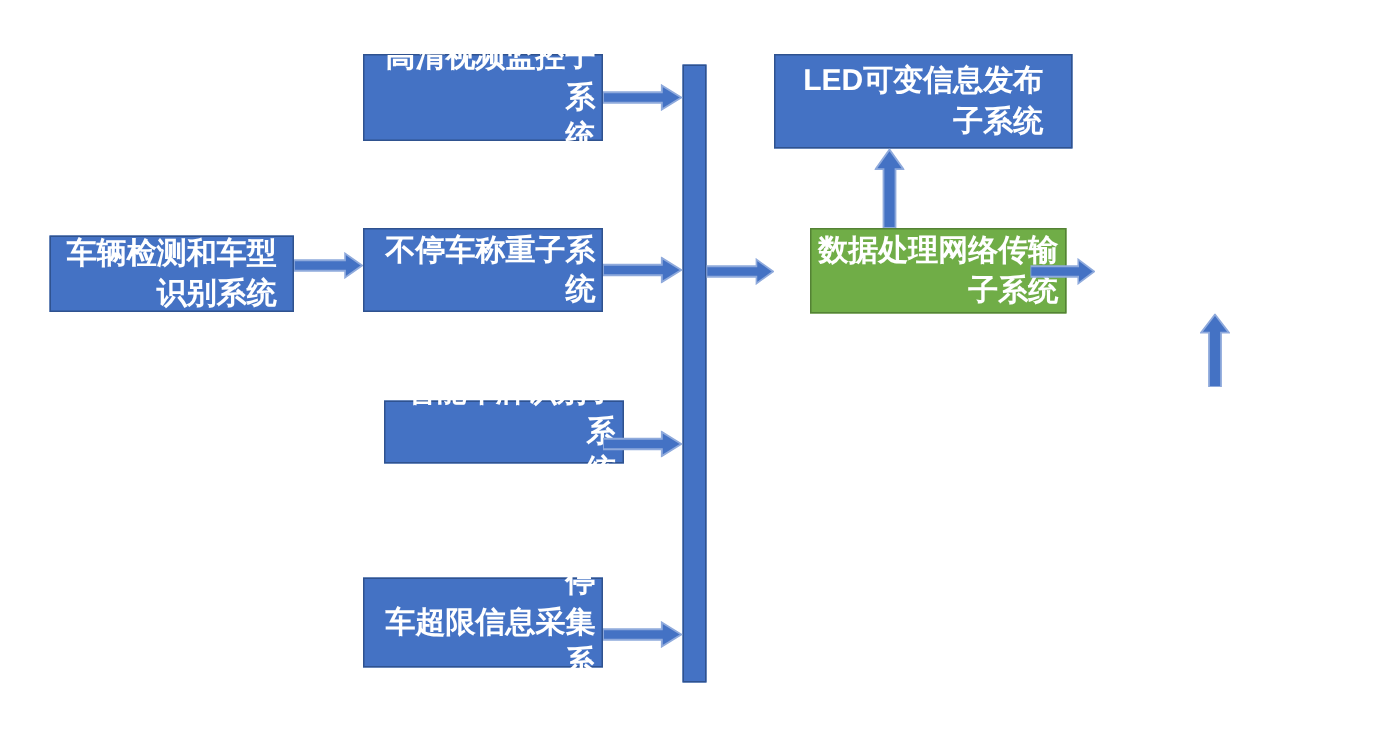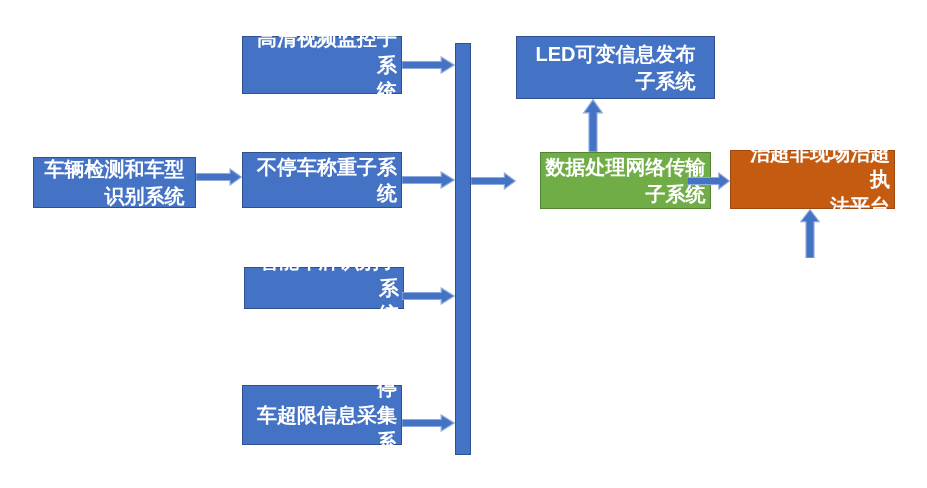--- a/index.html
+++ b/index.html
@@ -19,21 +19,21 @@
     position:absolute;left:455px;top:43px;width:16px;height:412px;box-sizing:border-box;
     background:var(--blue-fill,#4472C4);border:1.5px solid var(--blue-border,#2F528F);
   }
   .arrow{position:absolute;display:block;}
   .arrow polygon{fill:var(--arrow-fill,#4472C4);stroke:var(--arrow-stroke,#8FAADC);stroke-width:1.2;}
 
   
   #n-vehicle {left:33px; top:157px;width:163px;height:51px;}
   #n-hdvideo {left:242px;top:36px; width:160px;height:58px;}
   #n-weigh   {left:242px;top:152px;width:160px;height:56px;}
-  #n-plate   {left:244px;top:267px;width:160px;height:42px;}
+  #n-plate   {left:256px;top:267px;width:160px;height:42px;}
   #n-front   {left:242px;top:385px;width:160px;height:60px;}
   #n-led     {left:516px;top:36px; width:199px;height:63px;}
   #n-data    {left:516px;top:152px;width:171px;height:57px;}
   #n-platform{left:730px;top:150px;width:165px;height:59px;}
   #n-backend {left:730px;top:258px;width:165px;height:58px;}
 
   
   #a-veh-weigh {left:196px;top:168px;width:46px;height:18px;}
   #a-hd-bar    {left:402px;top:56px; width:53px;height:18px;}
   #a-weigh-bar {left:402px;top:171px;width:53px;height:18px;}
@@ -63,22 +63,20 @@
   <div id="n-front" class="node blue">前端货运车辆不停
 车超限信息采集系
 统</div>
 
   <div id="n-led" class="node blue">LED可变信息发布
 子系统</div>
 
   <div id="n-data" class="node green">数据处理网络传输
 子系统</div>
 
-  <div id="n-platform" class="node orange">治超非现场治超执
-法平台</div>
 
 
   <div class="bar"></div>
 
   <svg id="a-veh-weigh" class="arrow" viewBox="0 0 50 18" preserveAspectRatio="none" xmlns="http://www.w3.org/2000/svg">
     <polygon points="0,5.5 37,5.5 37,1 49.3,9 37,17 37,12.5 0,12.5"></polygon>
     </svg>
   <svg id="a-hd-bar" class="arrow" viewBox="0 0 50 18" preserveAspectRatio="none" xmlns="http://www.w3.org/2000/svg">
     <polygon points="0,5.5 37,5.5 37,1 49.3,9 37,17 37,12.5 0,12.5"></polygon>
     </svg>

